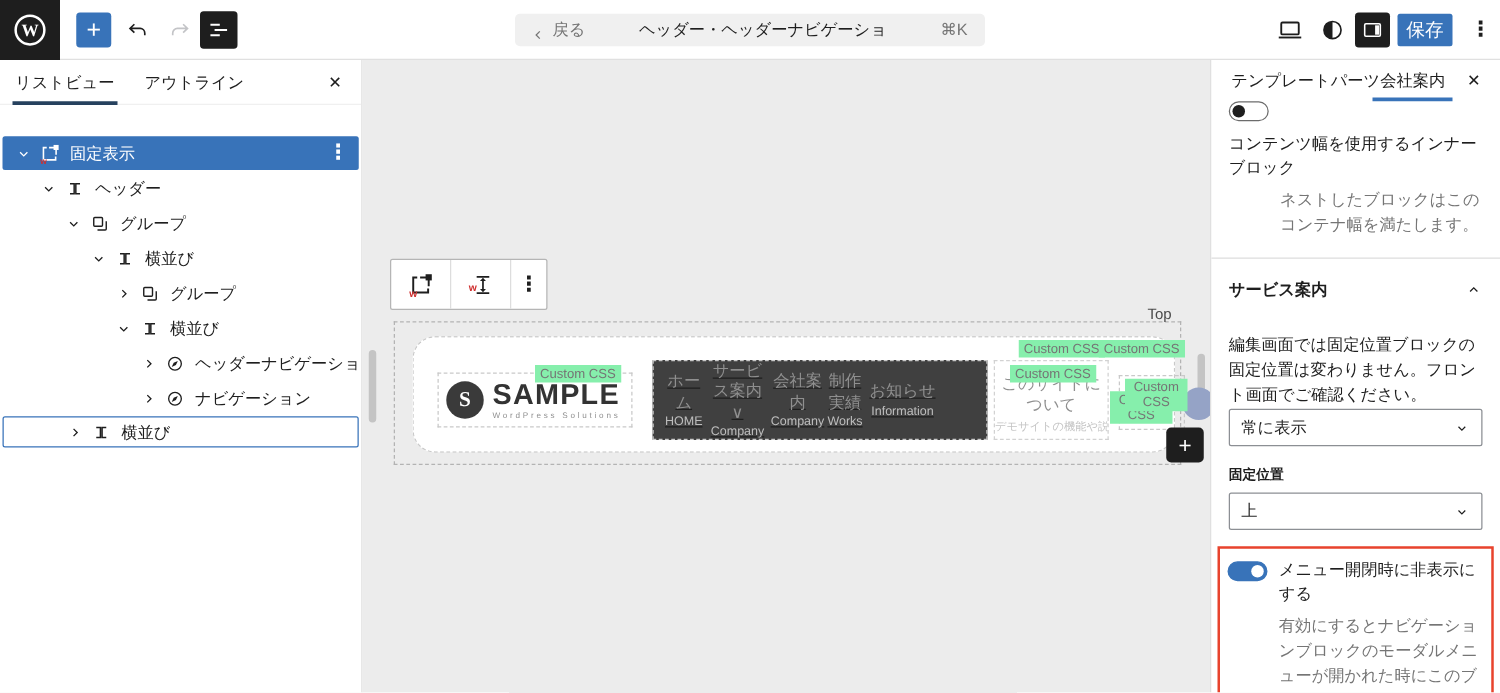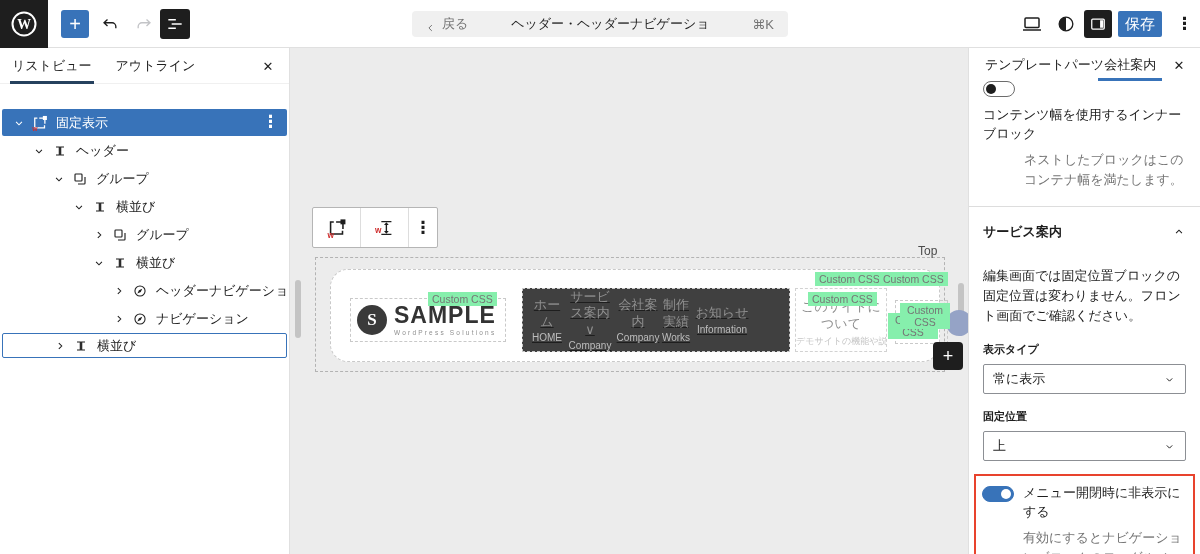--- a/index.html
+++ b/index.html
@@ -396,21 +396,20 @@
       <div class="divider"></div>
 
       <div class="sect-head">
         <span>サービス案内</span>
         <svg class="chev-up" width="14" height="14" viewBox="0 0 24 24">
             <path d="M7 14l5-5 5 5" fill="none" stroke="currentColor" stroke-width="1.8"></path>
           </svg>
       </div>
       <div class="sect-desc">編集画面では固定位置ブロックの固定位置は変わりません。フロント画面でご確認ください。</div>
 
-      <div class="ctl-label">表示タイプ</div>
       <div class="select">
         <span>常に表示</span>
         <svg width="13" height="13" viewBox="0 0 24 24">
             <path d="M7 10l5 5 5-5" fill="none" stroke="#1e1e1e" stroke-width="1.8"></path>
           </svg>
       </div>
 
       <div class="ctl-label">固定位置</div>
       <div class="select">
         <span>上</span>

